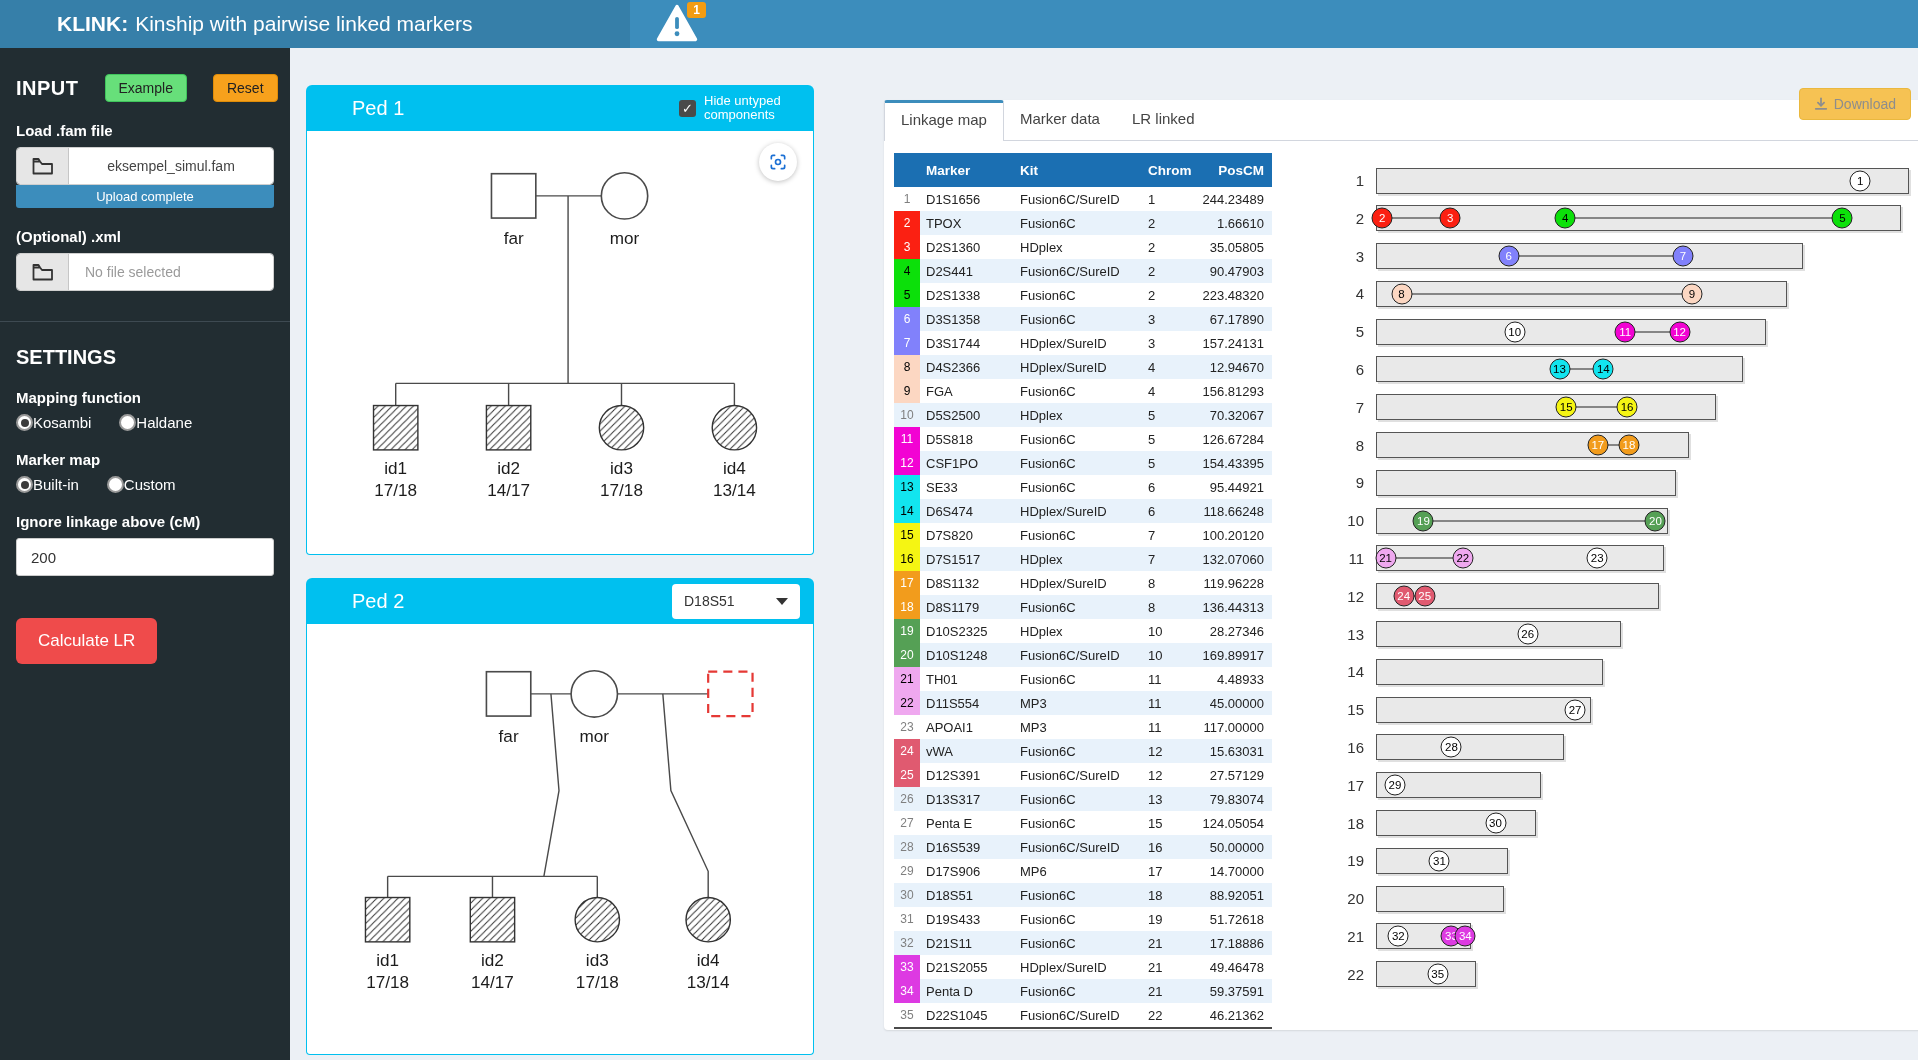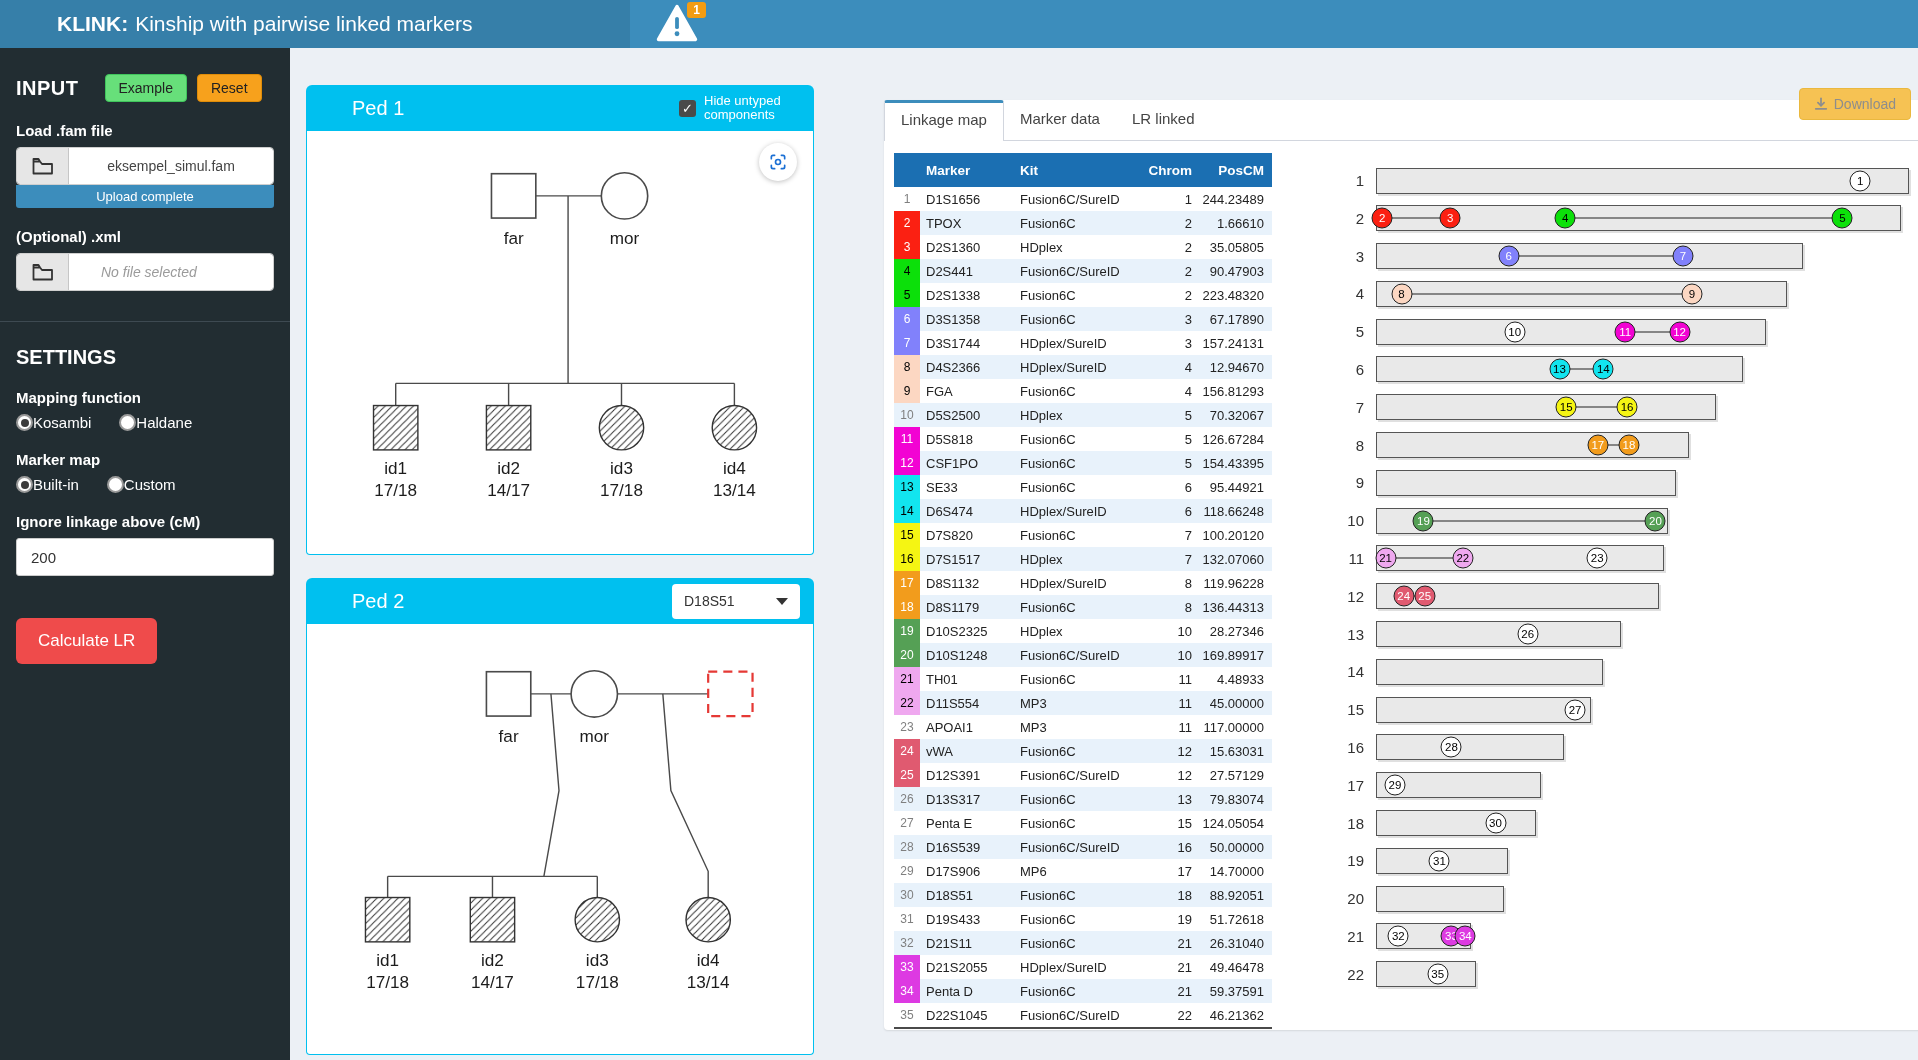--- a/index.html
+++ b/index.html
@@ -13,26 +13,26 @@
   .nav-sec { flex:1; display:flex; align-items:center; }
   .warn-wrap { position:relative; margin-left:26px; width:46px; height:40px; }
   .warn-badge { position:absolute; top:-2px; right:-4px; background:#f39c12; color:#fff; font-size:12px; font-weight:bold; padding:1px 6px; border-radius:3px; }
 
   
   .sidebar { position:absolute; left:0; top:48px; width:290px; height:1012px; background:#222d32; color:#fff; padding:18px 16px; }
   .inp-row { display:flex; align-items:center; margin-top:8px; }
   .inp-title { font-size:20px; font-weight:bold; letter-spacing:.5px; }
   .btn { border-radius:4px; font-size:14px; padding:5px 13px; cursor:pointer; border:1px solid transparent; }
   .btn-example { background:#67df7a; border-color:#3fc55c; color:#222; margin-left:26px; }
-  .btn-reset { background:#f7a11c; border-color:#e08c08; color:#222; margin-left:10px; }
+  .btn-reset { background:#f7a11c; border-color:#e08c08; color:#222; margin-left:26px; }
   .side-label { font-size:15px; font-weight:bold; margin:20px 0 8px; }
   .file-group { display:flex; height:38px; border-radius:4px; overflow:hidden; border:1px solid #cfcfcf; }
   .file-ico-box { width:52px; background:#e6e6e6; display:flex; align-items:center; justify-content:center; border-right:1px solid #c6c6c6; }
   .file-name { flex:1; background:#fff; color:#444; font-size:14px; display:flex; align-items:center; justify-content:center; }
-  .file-name.placeholder { color:#9a9a9a; justify-content:flex-start; padding-left:32px;font-style:italic; }
+  .file-name.placeholder { color:#9a9a9a; justify-content:flex-start; padding-left:16px; }
   .upload-bar { height:23px; background:#3c8dbc; color:#fff; font-size:13px; display:flex; align-items:center; justify-content:center; border-radius:0 0 3px 3px; }
   .divider { border:none; border-top:1px solid #3e4a52; margin:30px -16px 24px; }
   .settings-title { font-size:20px; font-weight:bold; }
   .radio-row { display:flex; gap:28px; margin:4px 0 2px; }
   .radio-item { display:flex; align-items:center; cursor:pointer; }
   .radio-dot { width:17px; height:17px; border-radius:50%; background:#fff; border:2px solid #9a9a9a; position:relative; flex:0 0 17px; }
   .radio-dot.checked::after { content:""; position:absolute; left:2.5px; top:2.5px; width:8px; height:8px; border-radius:50%; background:#3b3b3b; }
   .radio-label { font-size:15px; color:#fff; }
   .cm-input { width:100%; height:38px; border:1px solid #ccc; border-radius:3px; font-size:15px; color:#333; padding-left:14px; background:#fff; font-family:inherit; }
   .calc-btn { margin-top:42px; background:#ef4b4b; color:#fff; border:none; border-radius:6px; font-size:17px; padding:13px 22px; cursor:pointer; }
@@ -64,21 +64,21 @@
 
   
   .mtable { width:378px; flex:0 0 378px; border-bottom:2px solid #4a4a4a; align-self:flex-start; }
   .thead { display:flex; background:#1b6fb2; color:#fff; height:34px; align-items:center; font-size:13.5px; font-weight:bold; }
   .trow { display:flex; height:24px; align-items:center; font-size:13px; color:#222; }
   .trow.stripe { background:#e8f2fb; }
   .c-num { width:26px; flex:0 0 26px; text-align:center; font-size:12px; height:100%; line-height:24px; }
   .thead .c-num { line-height:34px; }
   .c-marker { width:100px; flex:0 0 100px; padding-left:6px; }
   .c-kit { width:128px; flex:0 0 128px; }
-  .c-chrom { width:44px; flex:0 0 44px; text-align:right; }
+  .c-chrom { width:44px; flex:0 0 44px; text-align:left; }
   .c-pos { flex:1; text-align:right; padding-right:8px; }
 
   
   .plot { flex:1; padding:14px 0 0 38px; }
   .chrow { display:flex; align-items:center; height:27px; margin-bottom:10.8px; }
   .chlabel { width:54px; flex:0 0 54px; text-align:right; margin-right:12px; font-size:15px; color:#333; }
   .chbar { position:relative; height:26px; background:#e9e9e9; border:1.5px solid #555; box-shadow:2px 2px 0 rgba(0,0,0,.12); }
   .mlink { position:absolute; top:50%; border-top:1.6px solid #222; transform:translateY(-50%); }
   .mcircle { position:absolute; top:50%; transform:translate(-50%,-50%); width:21px; height:21px; border-radius:50%; border:1px solid #222; font-size:11.5px; line-height:19px; text-align:center; background:#fff; color:#000; z-index:2; }
 
@@ -520,21 +520,21 @@
               <span class="c-marker">D19S433</span>
               <span class="c-kit">Fusion6C</span>
               <span class="c-chrom">19</span>
               <span class="c-pos">51.72618</span>
             </div>
             <div class="trow stripe">
               <span class="c-num" style="color: rgb(127, 127, 127);">32</span>
               <span class="c-marker">D21S11</span>
               <span class="c-kit">Fusion6C</span>
               <span class="c-chrom">21</span>
-              <span class="c-pos">26.31040</span>
+              <span class="c-pos">17.18886</span>
             </div>
             <div class="trow">
               <span class="c-num" style="background: rgb(221, 58, 226); color: rgb(255, 255, 255);">33</span>
               <span class="c-marker">D21S2055</span>
               <span class="c-kit">HDplex/SureID</span>
               <span class="c-chrom">21</span>
               <span class="c-pos">49.46478</span>
             </div>
             <div class="trow stripe">
               <span class="c-num" style="background: rgb(221, 58, 226); color: rgb(255, 255, 255);">34</span>

